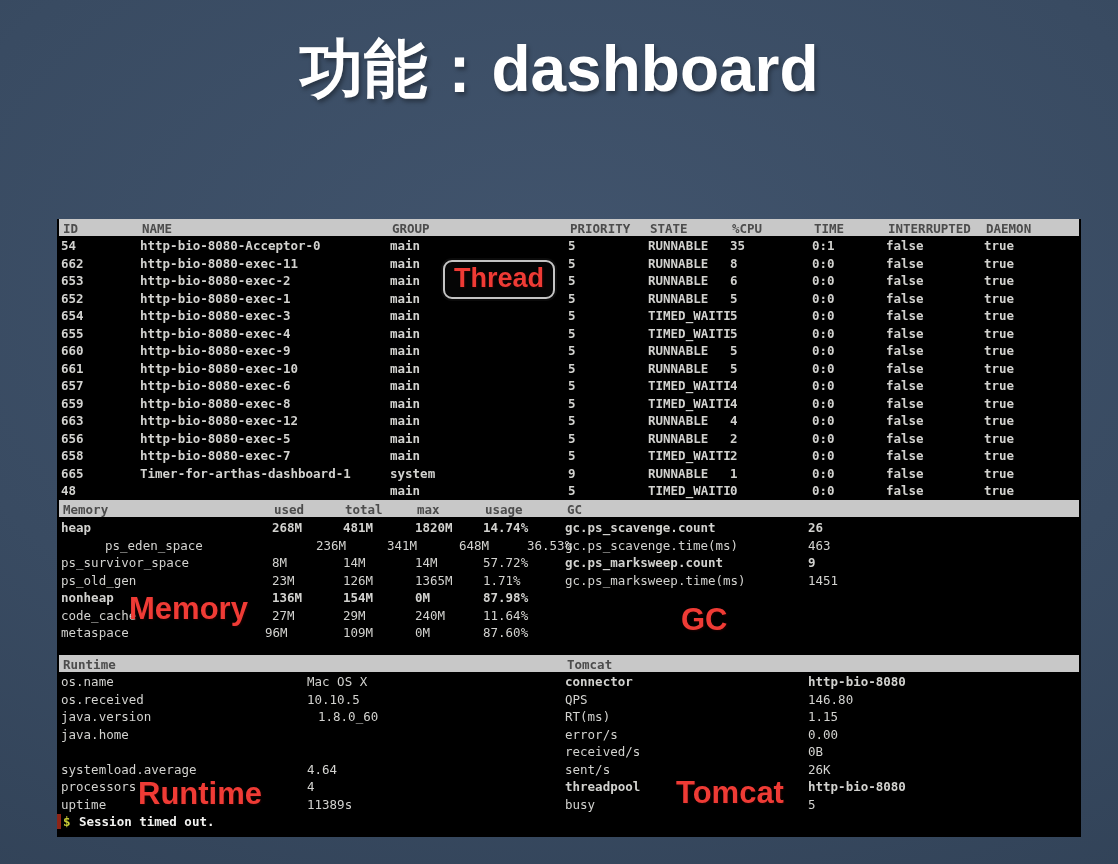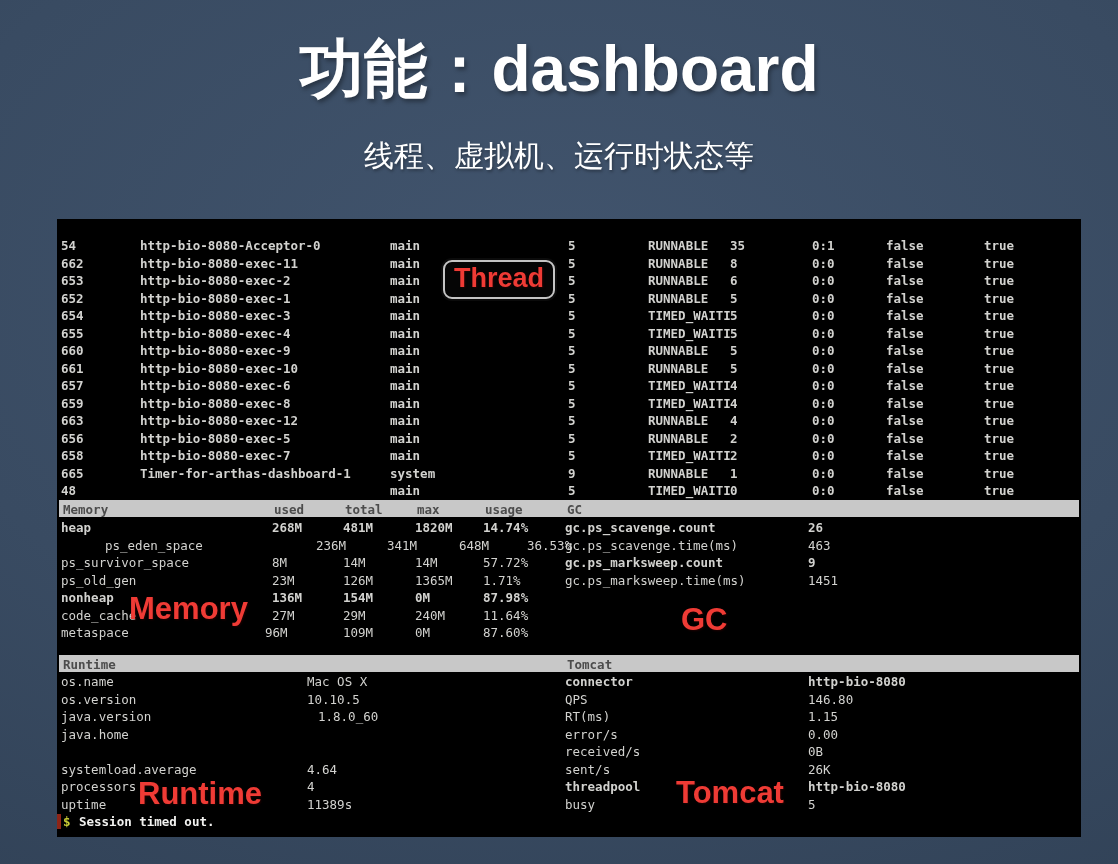--- a/index.html
+++ b/index.html
@@ -58,23 +58,33 @@
   .ann-memory{left:129px;top:591px;font-size:31px;}
   .ann-gc{left:681px;top:602px;font-size:31px;}
   .ann-runtime{left:138px;top:776px;font-size:31px;}
   .ann-tomcat{left:676px;top:775px;font-size:31px;}
 </style>
 </head>
 <body>
 
 <div class="slide">
   <div class="title">功能：dashboard</div>
-  <div class="subtitle">线程、虚拟机、运行时状态等</div>
 
   <div class="term" id="term">
+    <div class="hdr hdr-thread" id="thread-header">
+        <span style="left: 4px;">ID</span>
+        <span style="left: 83px;">NAME</span>
+        <span style="left: 333px;">GROUP</span>
+        <span style="left: 511px;">PRIORITY</span>
+        <span style="left: 591px;">STATE</span>
+        <span style="left: 673px;">%CPU</span>
+        <span style="left: 755px;">TIME</span>
+        <span style="left: 829px;">INTERRUPTED</span>
+        <span style="left: 927px;">DAEMON</span>
+      </div>
     <div id="thread-rows">
         <div class="trow" style="top: 18px;">
           <span class="b" style="left: 4px;">54</span>
           <span class="b" style="left: 83px;">http-bio-8080-Acceptor-0</span>
           <span class="b" style="left: 333px;">main</span>
           <span class="b" style="left: 511px;">5</span>
           <span class="st-run" style="left: 591px;">RUNNABLE</span>
           <span class="b" style="left: 673px;">35</span>
           <span class="b" style="left: 755px;">0:1</span>
           <span class="b" style="left: 829px;">false</span>
@@ -316,21 +326,21 @@
     <div class="hdr hdr-rt" id="runtime-header">
         <span style="left: 4px;">Runtime</span>
         <span style="left: 508px;">Tomcat</span>
       </div>
     <div id="runtime-rows">
         <div class="trow" style="top: 454px;">
           <span class="wn" style="left: 4px;">os.name</span>
           <span class="wn" style="left: 250px;">Mac OS X</span>
         </div>
         <div class="trow" style="top: 471.5px;">
-          <span class="wn" style="left: 4px;">os.version</span>
+          <span class="wn" style="left: 4px;">os.received</span>
           <span class="wn" style="left: 250px;">10.10.5</span>
         </div>
         <div class="trow" style="top: 489px;">
           <span class="wn" style="left: 4px;">java.version</span>
           <span class="wn" style="left: 261px;">1.8.0_60</span>
         </div>
         <div class="trow" style="top: 506.5px;">
           <span class="wn" style="left: 4px;">java.home</span>
           <span class="wn" style="left: 250px;"></span>
         </div>

